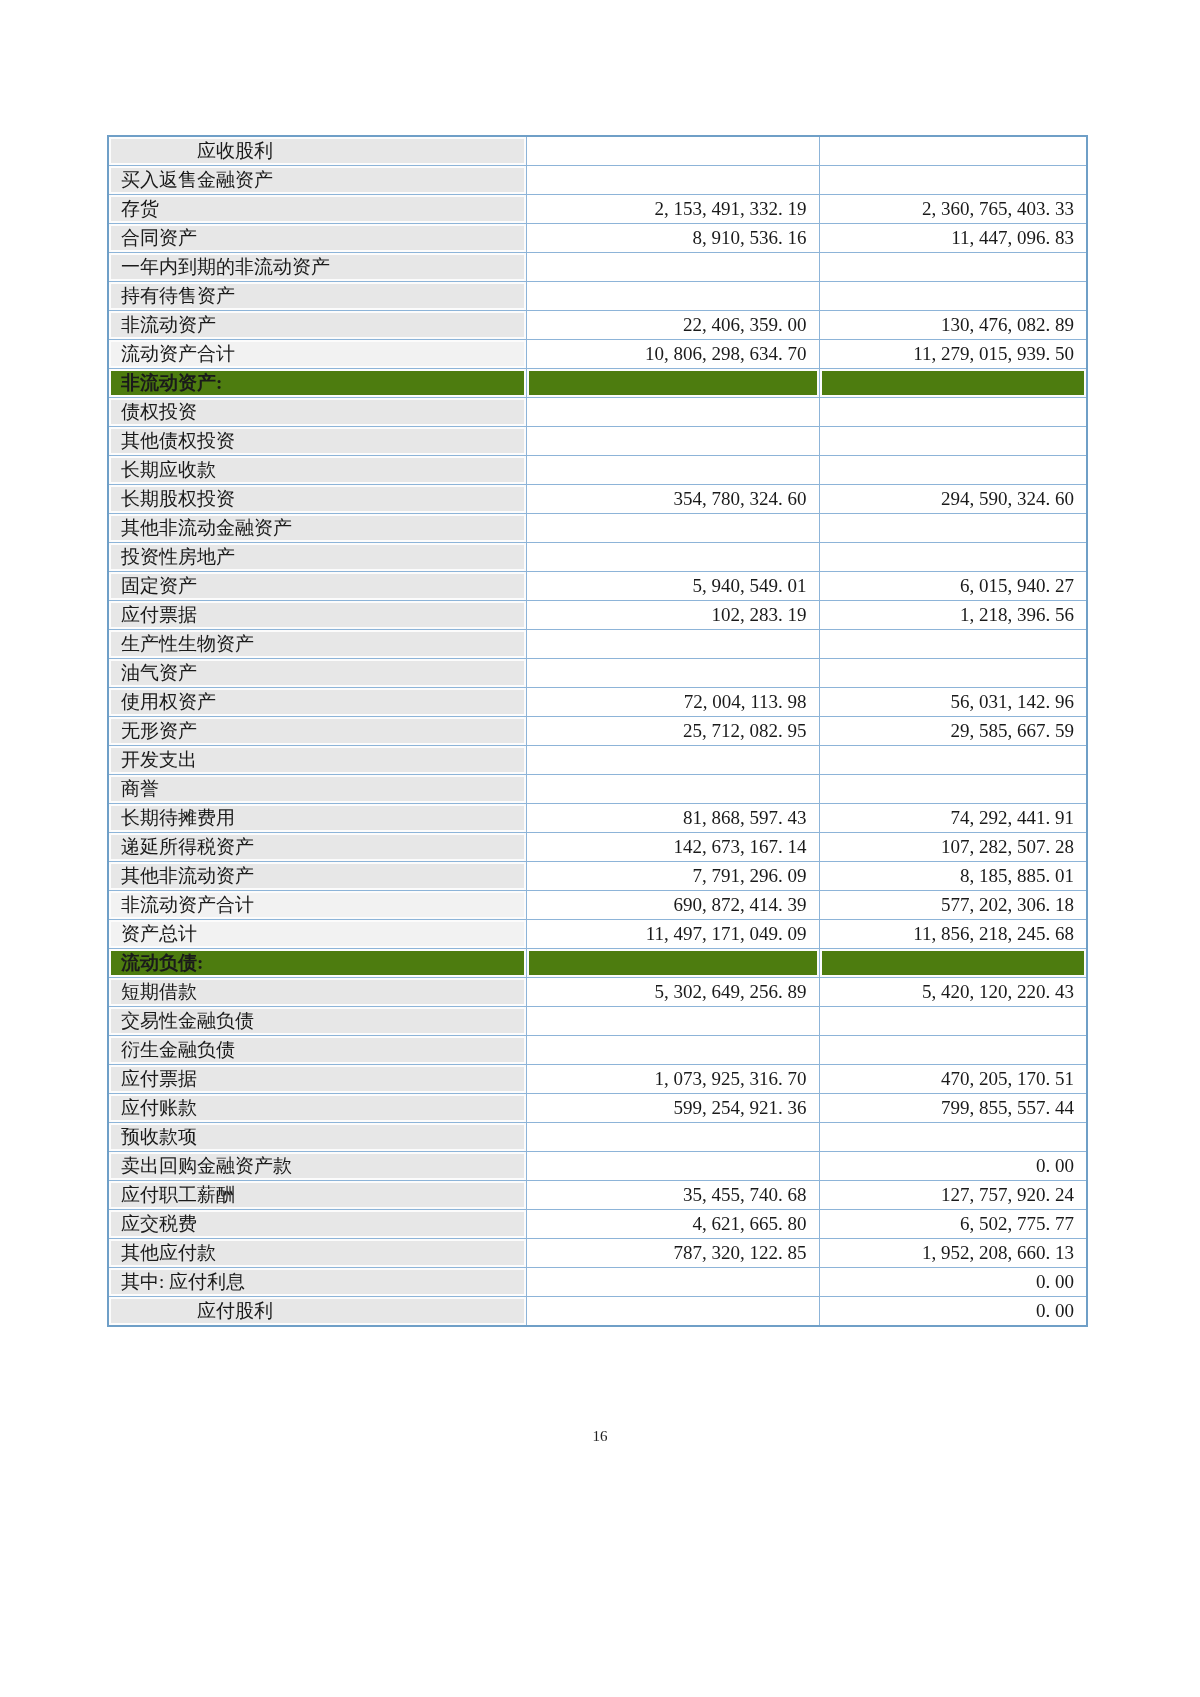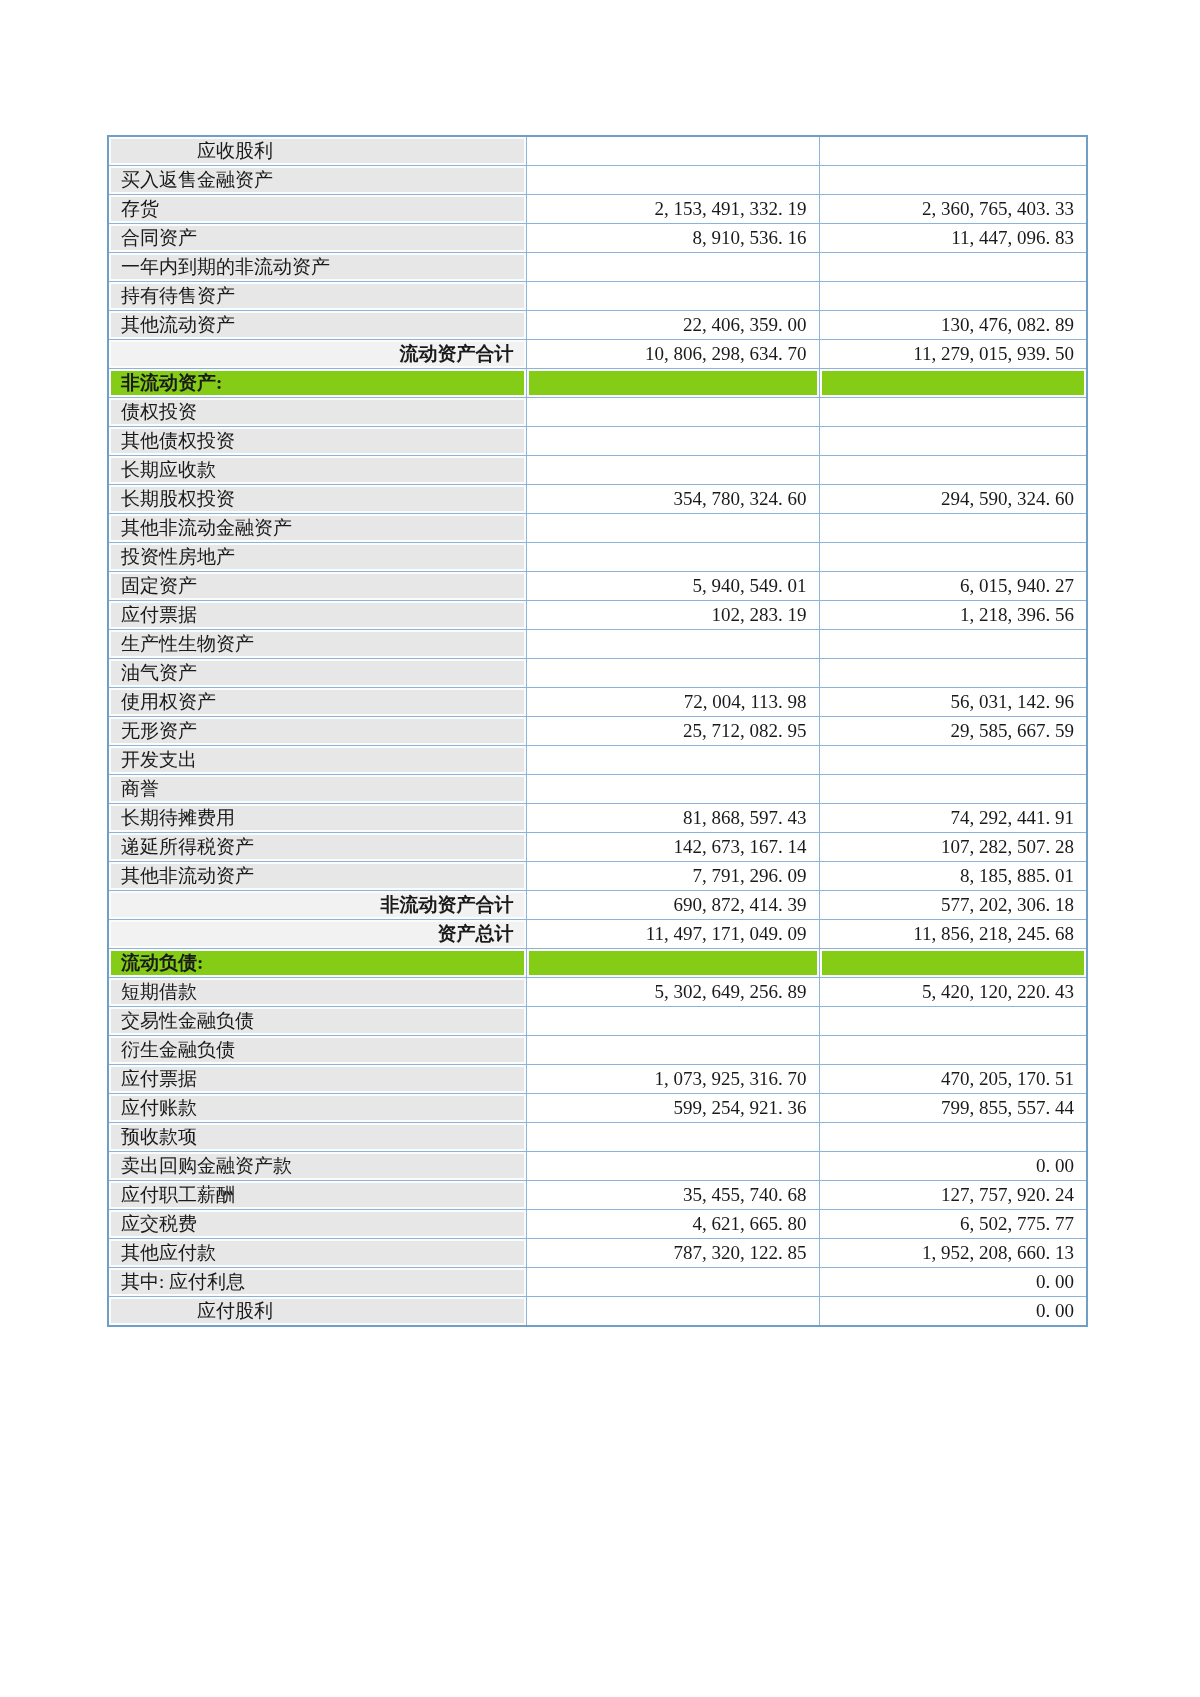--- a/index.html
+++ b/index.html
@@ -33,28 +33,28 @@
     background:#e7e7e7;
     box-shadow:inset 0 0 0 2px #fcfcfc;
     text-align:left;
   }
   td.num{
     background:#ffffff;
     text-align:right;
     font-size:18px;
   }
   tr.section td{
-    background:#84cc16;
+    background:#4d7c0f;
     box-shadow:inset 0 0 0 2px #fcfcfc;
   }
   tr.section td.label{font-weight:bold;}
   tr.total td.label{
     background:#f2f2f2;
-    font-weight:bold;
-    text-align:right;
+    font-weight:normal;
+    text-align:left;
     margin-left:45px;
   }
   tr.indent td.label{padding-left:88px;}
   .pagenum{
     position:absolute;
     left:0;right:0;
     top:1428px;
     text-align:center;
     font-size:15px;
     color:#222222;
@@ -96,21 +96,21 @@
           <td class="label">一年内到期的非流动资产</td>
           <td class="num"></td>
           <td class="num"></td>
         </tr>
         <tr class="item">
           <td class="label">持有待售资产</td>
           <td class="num"></td>
           <td class="num"></td>
         </tr>
         <tr class="item">
-          <td class="label">其他流动资产</td>
+          <td class="label">非流动资产</td>
           <td class="num">22, 406, 359. 00</td>
           <td class="num">130, 476, 082. 89</td>
         </tr>
         <tr class="total">
           <td class="label">流动资产合计</td>
           <td class="num">10, 806, 298, 634. 70</td>
           <td class="num">11, 279, 015, 939. 50</td>
         </tr>
         <tr class="section">
           <td class="label">非流动资产:</td>
@@ -272,13 +272,14 @@
           <td class="num"></td>
           <td class="num">0. 00</td>
         </tr>
         <tr class="item indent">
           <td class="label">应付股利</td>
           <td class="num"></td>
           <td class="num">0. 00</td>
         </tr>
       </tbody>
   </table>
+  <div class="pagenum">16</div>
 </div>
 
 </body></html>

